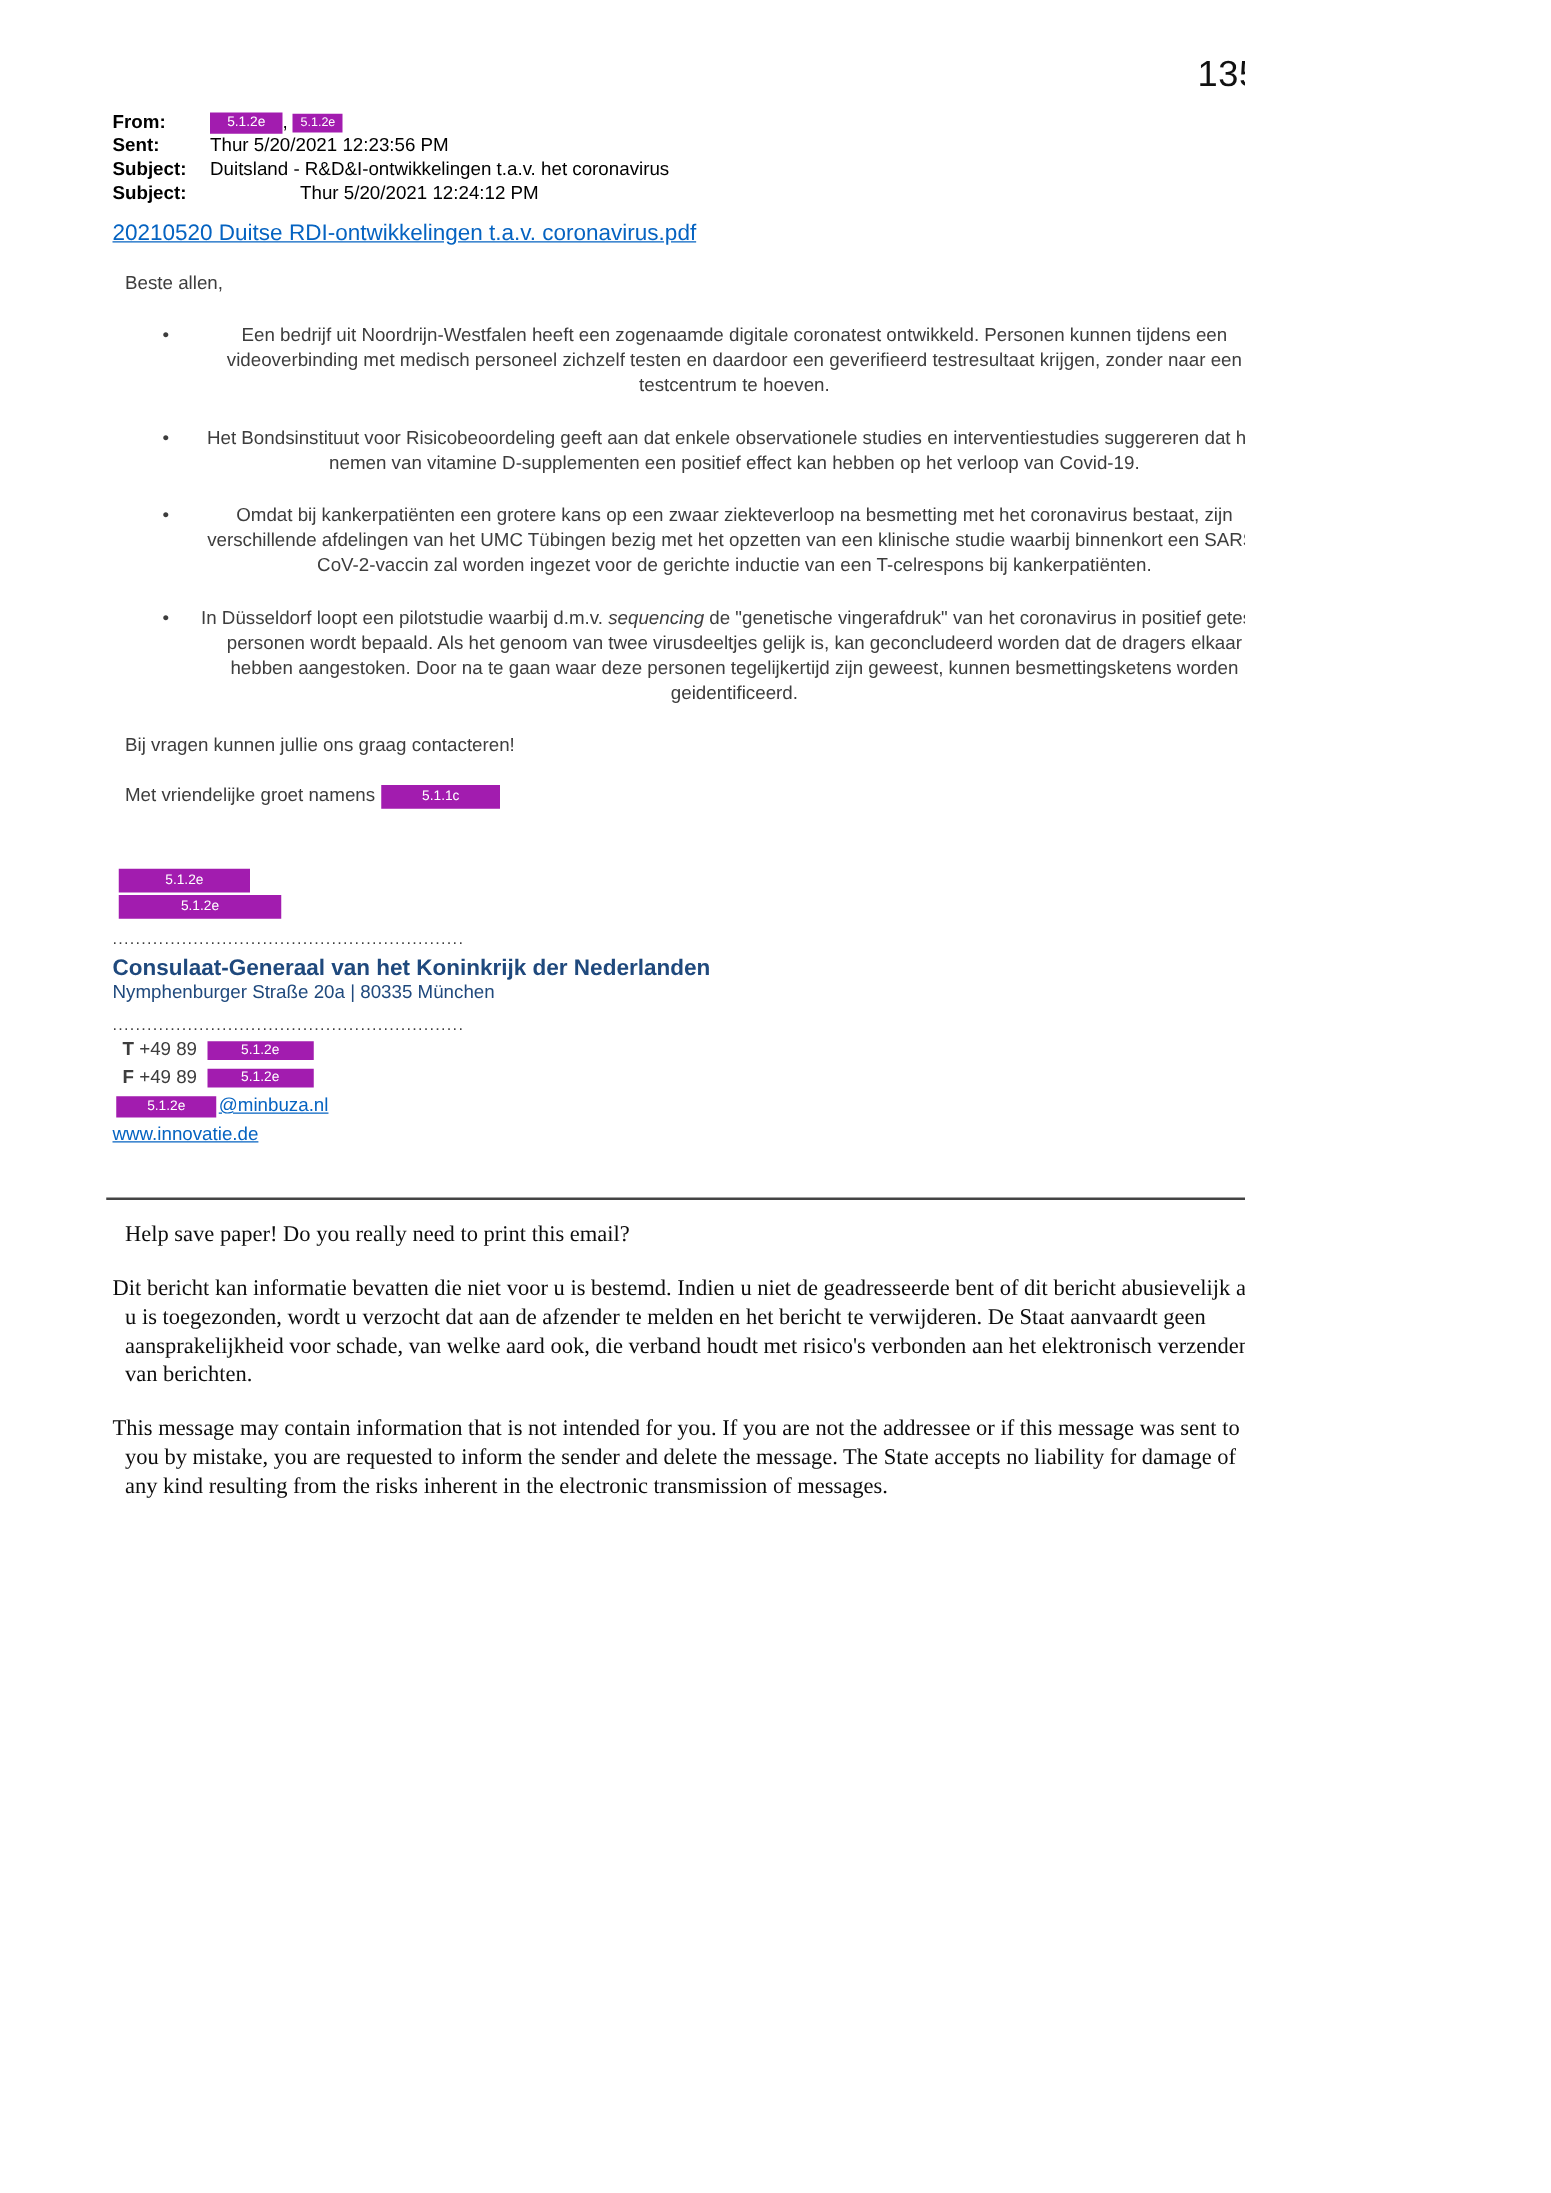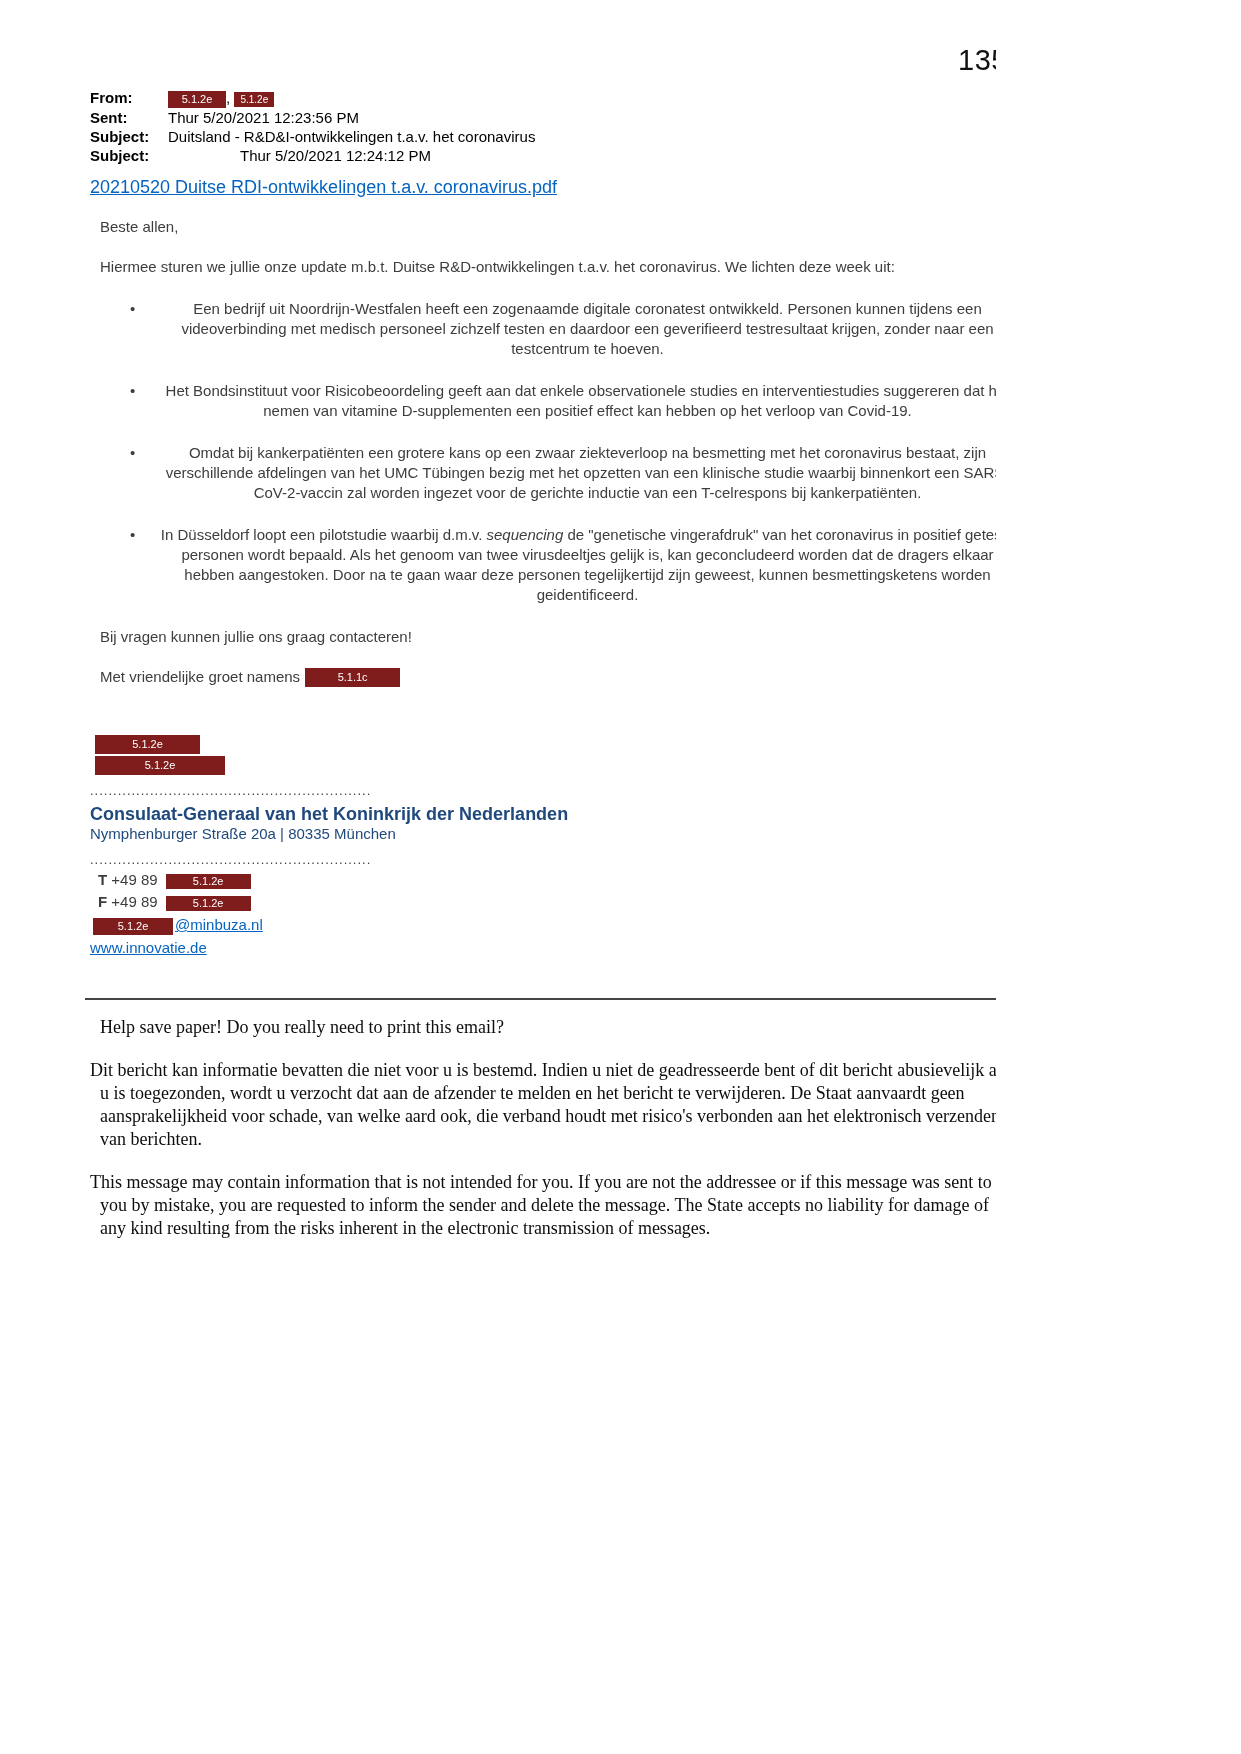--- a/index.html
+++ b/index.html
@@ -30,21 +30,21 @@
 
   
   .headers { font-size: 15px; color: #000; }
   .header-row { display: flex; line-height: 19px; }
   .hlabel { font-weight: bold; width: 78px; flex-shrink: 0; }
   .hvalue { white-space: nowrap; }
   .hvalue.indent { padding-left: 72px; }
 
   .redaction {
     display: inline-block;
-    background: #7f1d1d;
+    background: #a21caf;
     color: #ffffff;
     font-size: 11px;
     line-height: 17px;
     text-align: center;
     vertical-align: middle;
     min-width: 58px;
     padding: 0 6px;
   }
   .redaction.sm { min-width: 40px; font-size: 10px; line-height: 15px; }
 
@@ -152,21 +152,20 @@
         <span class="hlabel">Subject:</span>
         <span class="hvalue indent">Thur 5/20/2021 12:24:12 PM</span>
       </div>
     </div>
 
     <a class="link attachment">20210520 Duitse RDI-ontwikkelingen t.a.v. coronavirus.pdf</a>
 
     
     <div class="email-body">
       <p class="para">Beste allen,</p>
-      <p class="para">Hiermee sturen we jullie onze update m.b.t. Duitse R&amp;D-ontwikkelingen t.a.v. het coronavirus. We lichten deze week uit:</p>
 
       <ul class="bullets">
         <li class="bullet">
           <span>Een bedrijf uit Noordrijn-Westfalen heeft een zogenaamde digitale coronatest ontwikkeld. Personen kunnen tijdens een videoverbinding met medisch personeel zichzelf testen en daardoor een geverifieerd testresultaat krijgen, zonder naar een testcentrum te hoeven.</span>
         </li>
         <li class="bullet">
           <span>Het Bondsinstituut voor Risicobeoordeling geeft aan dat enkele observationele studies en interventiestudies suggereren dat het nemen van vitamine D-supplementen een positief effect kan hebben op het verloop van Covid-19.</span>
         </li>
         <li class="bullet">
           <span>Omdat bij kankerpatiënten een grotere kans op een zwaar ziekteverloop na besmetting met het coronavirus bestaat, zijn verschillende afdelingen van het UMC Tübingen bezig met het opzetten van een klinische studie waarbij binnenkort een SARS-CoV-2-vaccin zal worden ingezet voor de gerichte inductie van een T-celrespons bij kankerpatiënten.</span>

